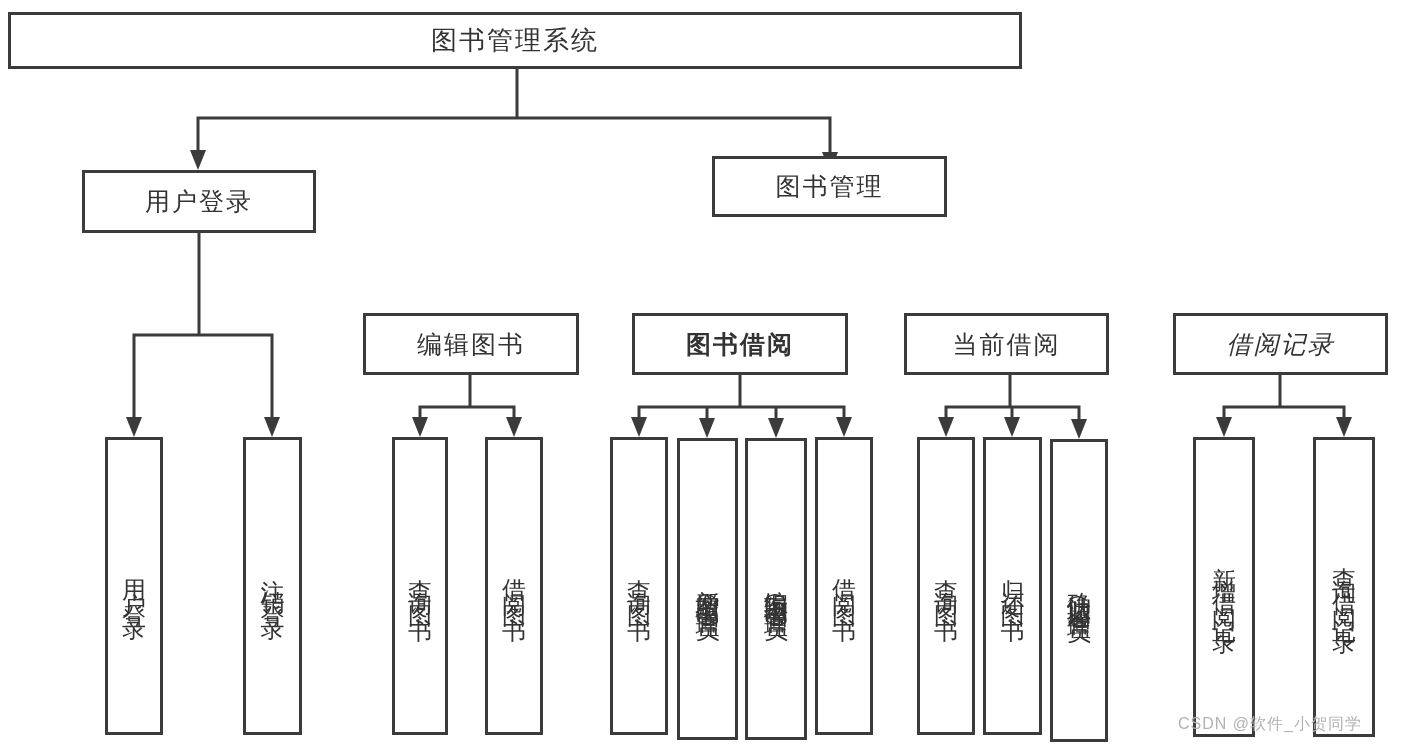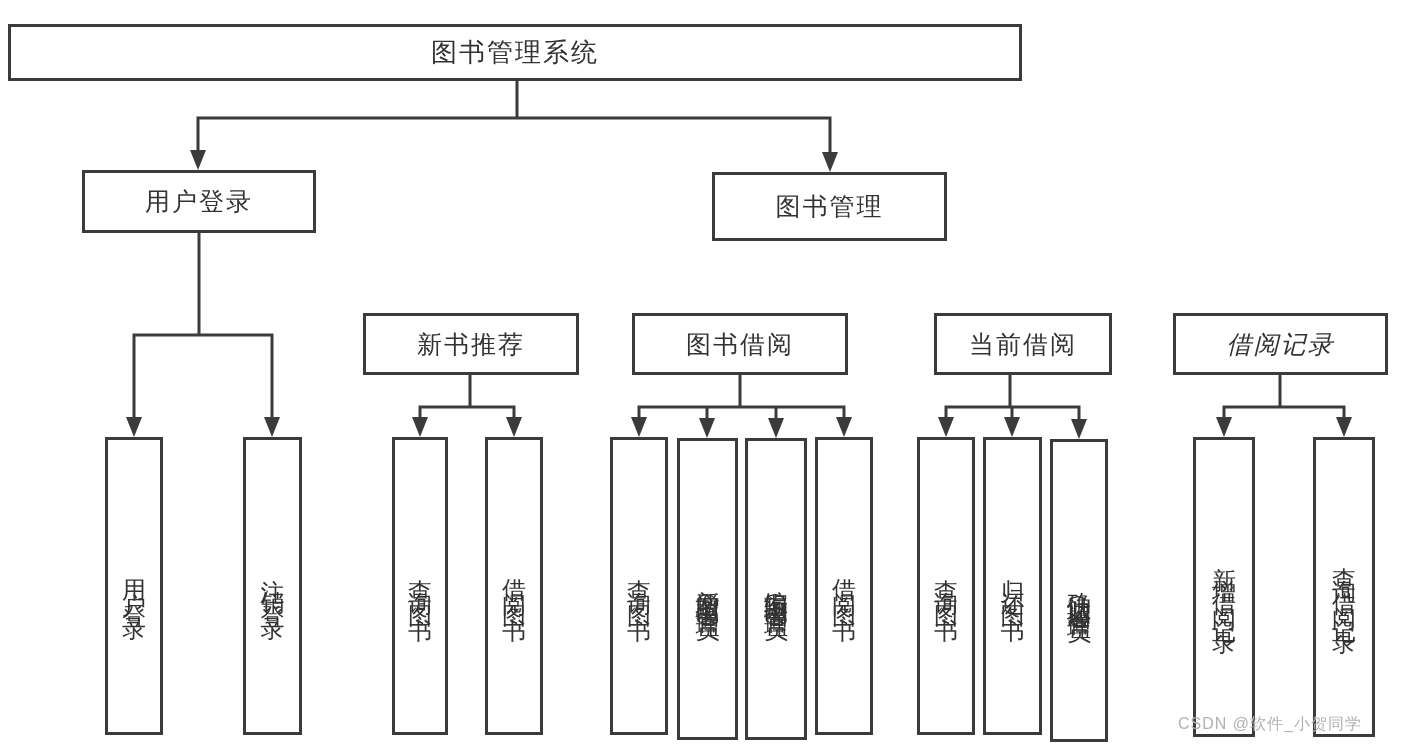--- a/index.html
+++ b/index.html
@@ -19,21 +19,21 @@
     position: absolute;
     background: var(--box-bg, #ffffff);
     border: 3px solid var(--line, #3b3b3b);
     color: var(--text, #333333);
     display: flex;
     align-items: center;
     justify-content: center;
     z-index: 1;
   }
   .h-node { font-size: 25px; letter-spacing: 2px; white-space: nowrap; }
-  .root-node { font-size: 26px; margin-top: 12px; }
+  .root-node { font-size: 26px; }
   .v-node {
     writing-mode: vertical-rl;
     text-orientation: mixed;
     font-size: 24px;
     letter-spacing: 13px;
     line-height: 1;
   }
   .v-node.tight { letter-spacing: 4px; }
   .watermark {
     position: absolute;
@@ -71,25 +71,25 @@
              M938,417 L954,417 L946,437 Z
              M1004,417 L1020,417 L1012,437 Z
              M1071,419 L1087,419 L1079,439 Z
              M1216,417 L1232,417 L1224,437 Z
              M1336,417 L1352,417 L1344,437 Z"></path>
   </svg>
 
   <div class="node h-node root-node" style="left:8px; top:12px; width:1014px; height:57px;">图书管理系统</div>
 
   <div class="node h-node" style="left:82px; top:170px; width:234px; height:63px;">用户登录</div>
-  <div class="node h-node" style="left:712px; top:172px; width:235px; height:69px;font-family:Liberation Serif, serif;">图书管理</div>
+  <div class="node h-node" style="left:712px; top:156px; width:235px; height:61px;font-family:Liberation Serif, serif;">图书管理</div>
 
-  <div class="node h-node" style="left:363px; top:313px; width:216px; height:62px;">新书推荐</div>
-  <div class="node h-node" style="left:632px; top:313px; width:216px; height:62px;">图书借阅</div>
-  <div class="node h-node" style="left:934px; top:313px; width:178px; height:62px;">当前借阅</div>
+  <div class="node h-node" style="left:363px; top:313px; width:216px; height:62px;">编辑图书</div>
+  <div class="node h-node" style="left:632px; top:313px; width:216px; height:62px;font-weight:bold;">图书借阅</div>
+  <div class="node h-node" style="left:904px; top:313px; width:205px; height:62px;">当前借阅</div>
   <div class="node h-node" style="left:1173px; top:313px; width:215px; height:62px;font-style:italic;">借阅记录</div>
 
   <div class="node v-node" style="left:105px; top:437px; width:58px; height:298px;">用户登录</div>
   <div class="node v-node" style="left:243px; top:437px; width:59px; height:298px;">注销登录</div>
 
   <div class="node v-node" style="left:392px; top:437px; width:56px; height:298px;">查询图书</div>
   <div class="node v-node" style="left:485px; top:437px; width:58px; height:298px;">借阅图书</div>
 
   <div class="node v-node" style="left:610px; top:437px; width:58px; height:298px;">查询图书</div>
   <div class="node v-node tight" style="left:677px; top:438px; width:61px; height:302px;">新增图书（管理员）</div>

